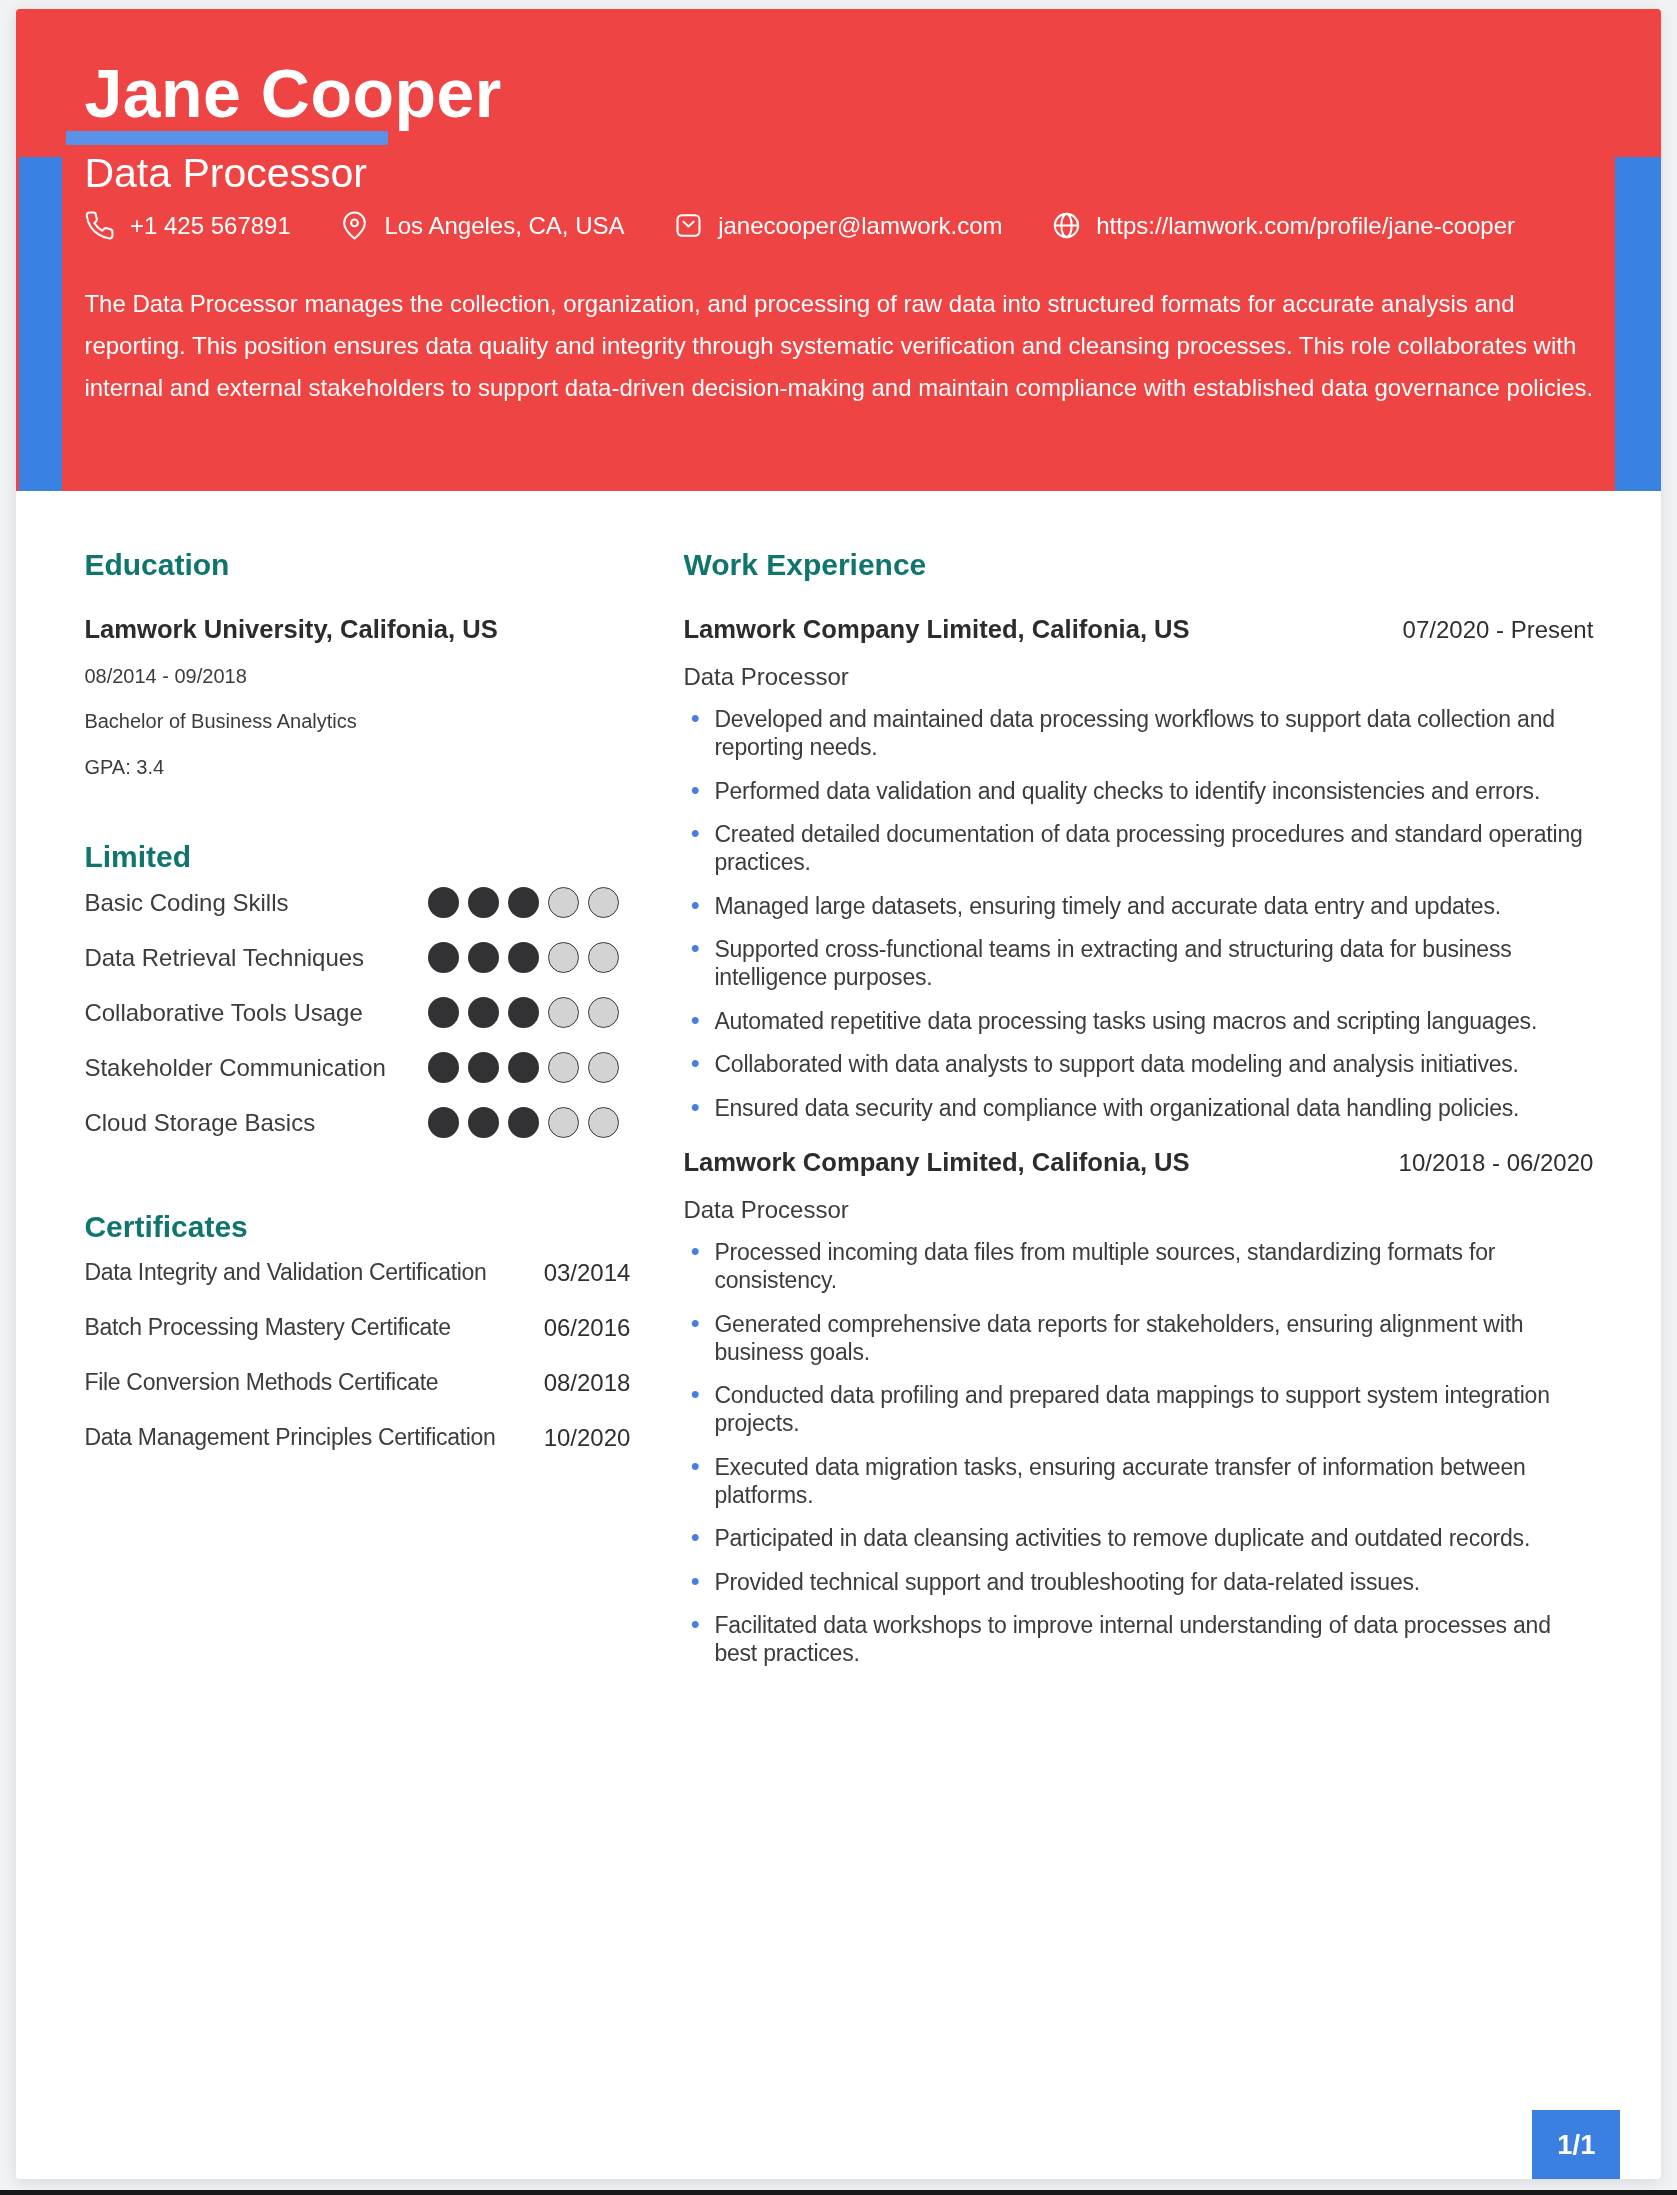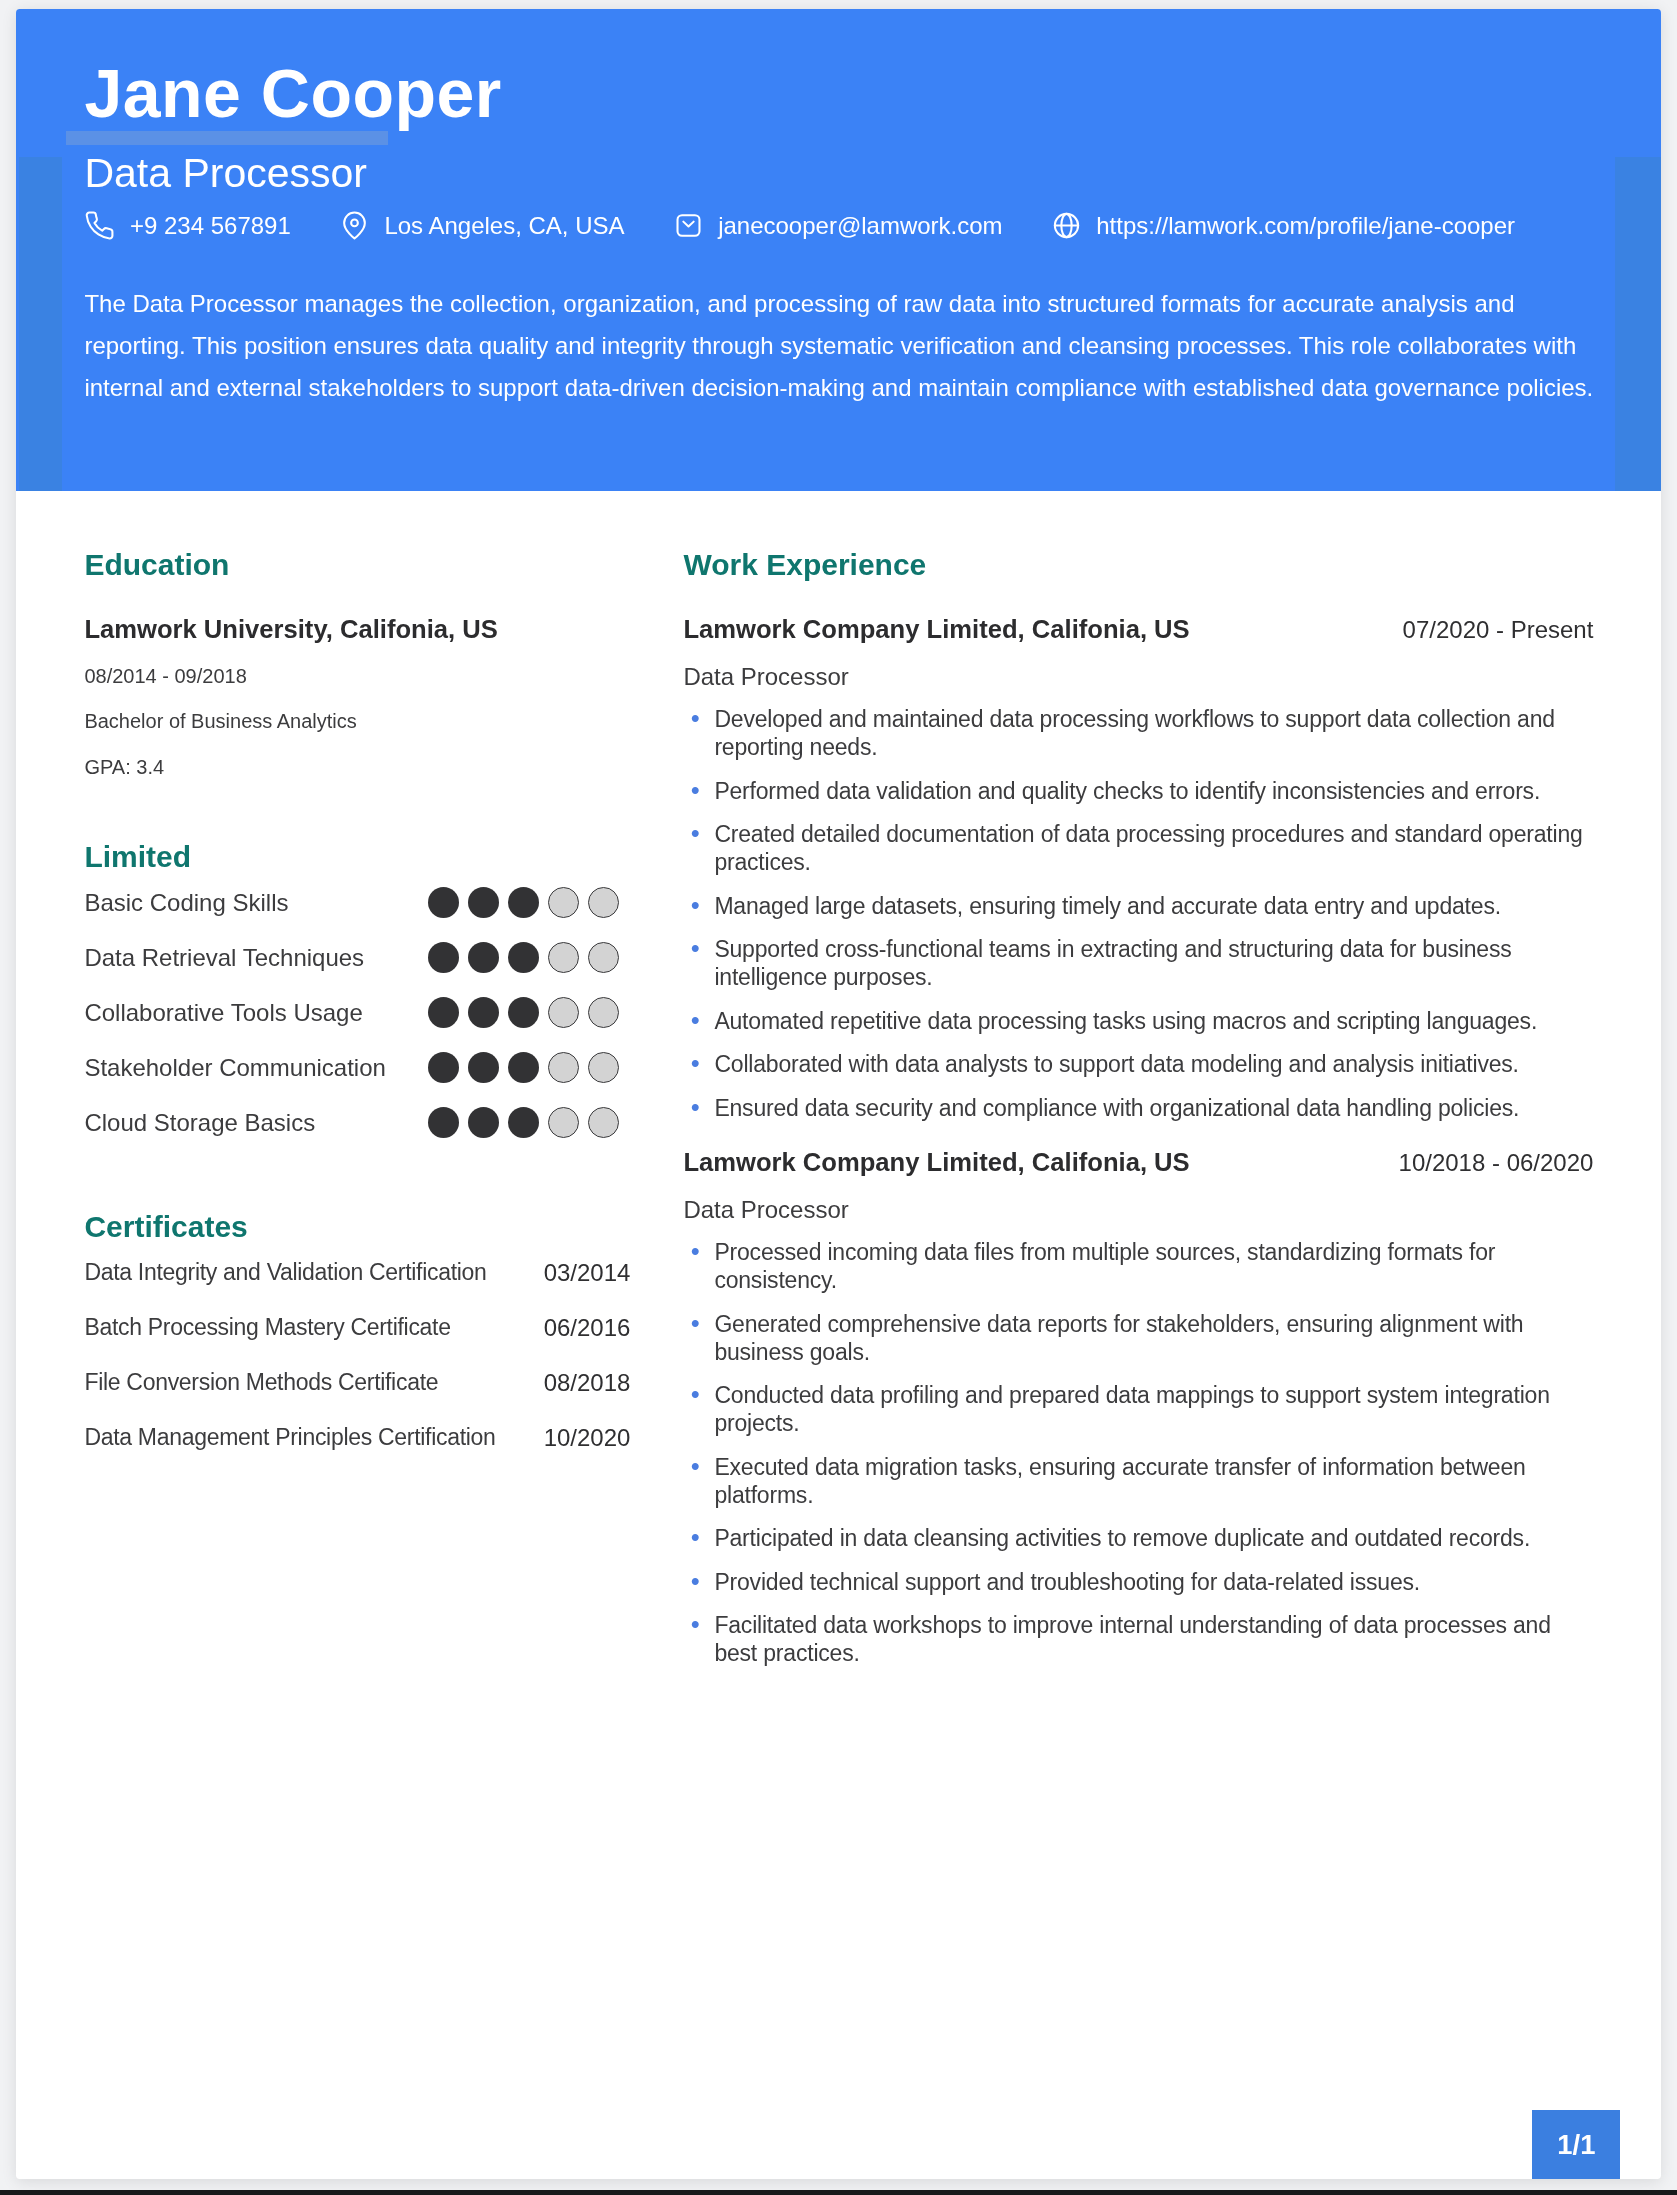--- a/index.html
+++ b/index.html
@@ -13,21 +13,21 @@
   }
   .card {
     position: absolute; left: 16.4px; top: 9.1px;
     width: 1645px; height: 2170px;
     background: #ffffff;
     border-radius: 3.7px;
     box-shadow: 0 2.7px 14.6px rgba(0,0,0,0.10);
     overflow: hidden;
   }
   
-  .hdr { position: relative; height: 482px; background: #3b82f6; }
+  .hdr { position: relative; height: 482px; background: #ef4444; }
   .strip { position: absolute; top: 148px; bottom: 0; background: #3a82e2; }
   .strip-left  { left: 2.7px;  width: 43px; }
   .strip-right { right: 0;   width: 46px; }
   .person-name {
     position: absolute; left: 68px; top: 48px;
     margin: 0; color: #fff;
     font-size: 68px; font-weight: bold; line-height: 73px;
     letter-spacing: 0.5px;
   }
   .name-underbar {
@@ -119,21 +119,21 @@
     <h1 class="person-name">Jane Cooper</h1>
     <div class="job-title">Data Processor</div>
 
     <div class="contact">
       <div class="c-item">
         <span class="c-icon">
           <svg width="31" height="31" viewBox="0 0 24 24" fill="none" stroke="#ffffff" stroke-width="1.6" stroke-linecap="round" stroke-linejoin="round">
               <path d="M22 16.92v3.08a2 2 0 0 1-2.18 2 19.79 19.79 0 0 1-8.63-3.07 19.5 19.5 0 0 1-6-6 19.79 19.79 0 0 1-3.07-8.67A2 2 0 0 1 4.11 2h3.08a2 2 0 0 1 2 1.72c.127.96.361 1.903.7 2.81a2 2 0 0 1-.45 2.11L8.09 10a16 16 0 0 0 6 6l1.36-1.36a2 2 0 0 1 2.11-.45c.907.339 1.85.573 2.81.7A2 2 0 0 1 22 16.92z"></path>
             </svg>
         </span>
-        <span>+9 234 567891</span>
+        <span>+1 425 567891</span>
       </div>
       <div class="c-item">
         <span class="c-icon">
           <svg width="31" height="31" viewBox="0 0 24 24" fill="none" stroke="#ffffff" stroke-width="1.6" stroke-linecap="round" stroke-linejoin="round">
               <path d="M20 10c0 6-8 12-8 12S4 16 4 10a8 8 0 0 1 16 0z"></path>
               <circle cx="12" cy="10" r="2.6"></circle>
             </svg>
         </span>
         <span>Los Angeles, CA, USA</span>
       </div>

